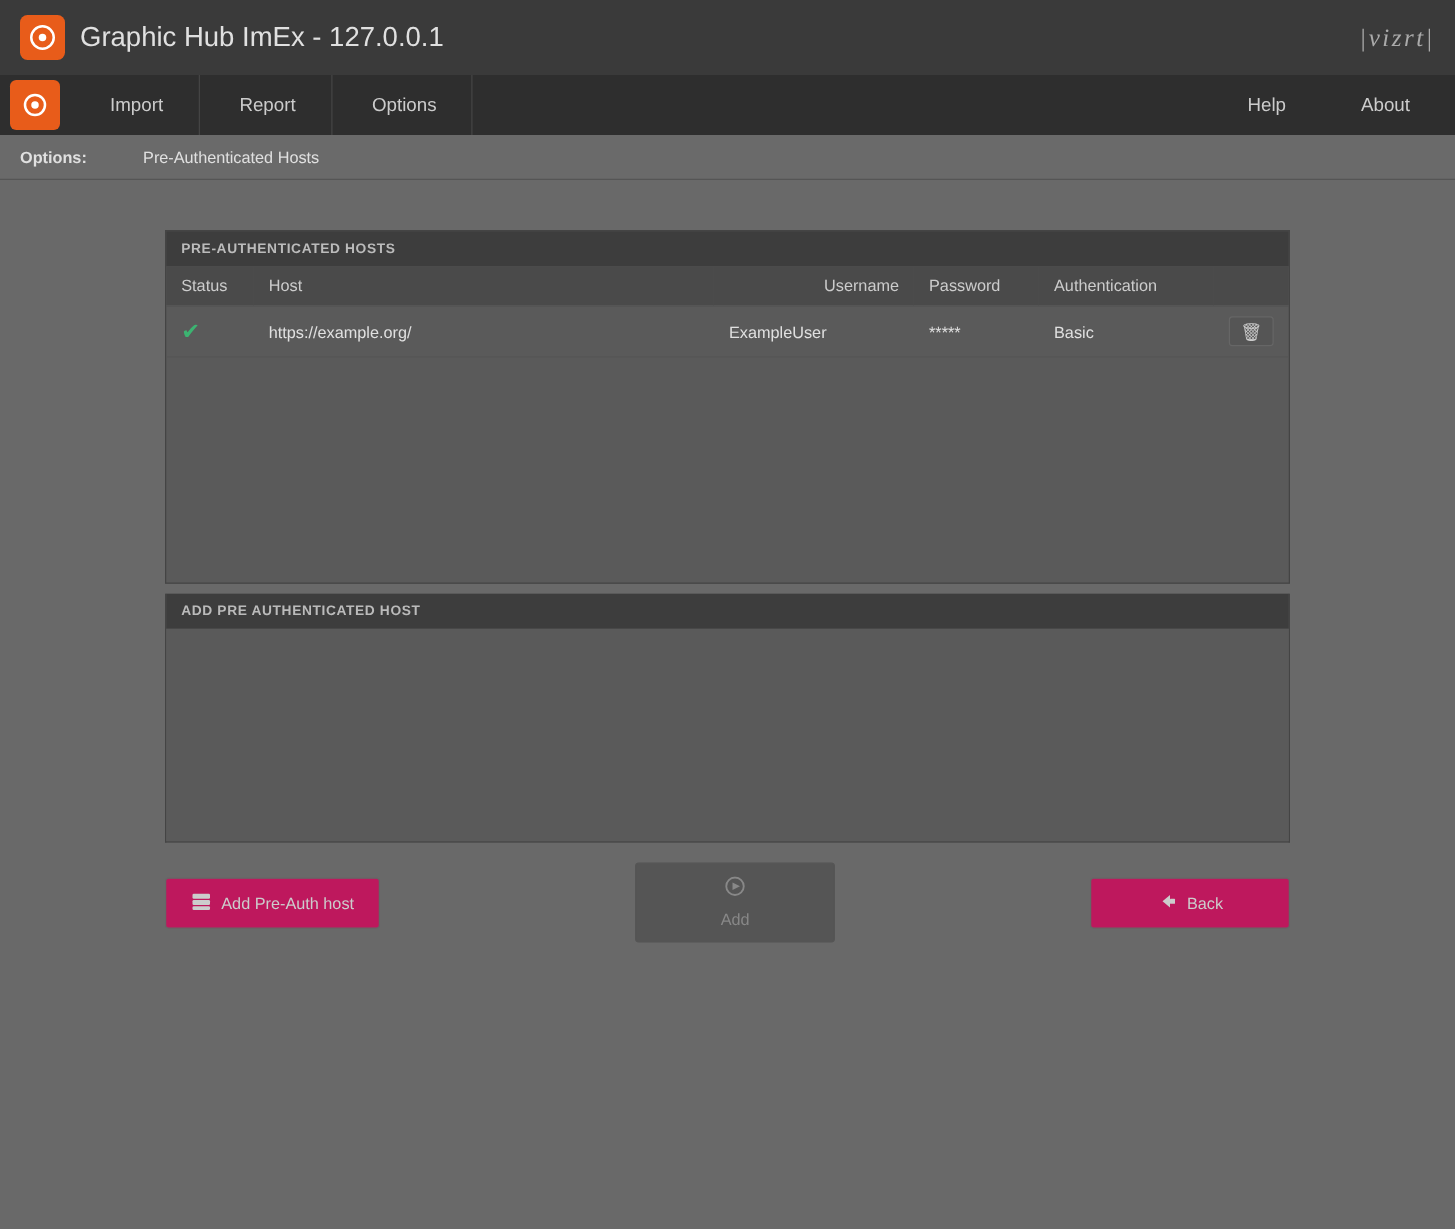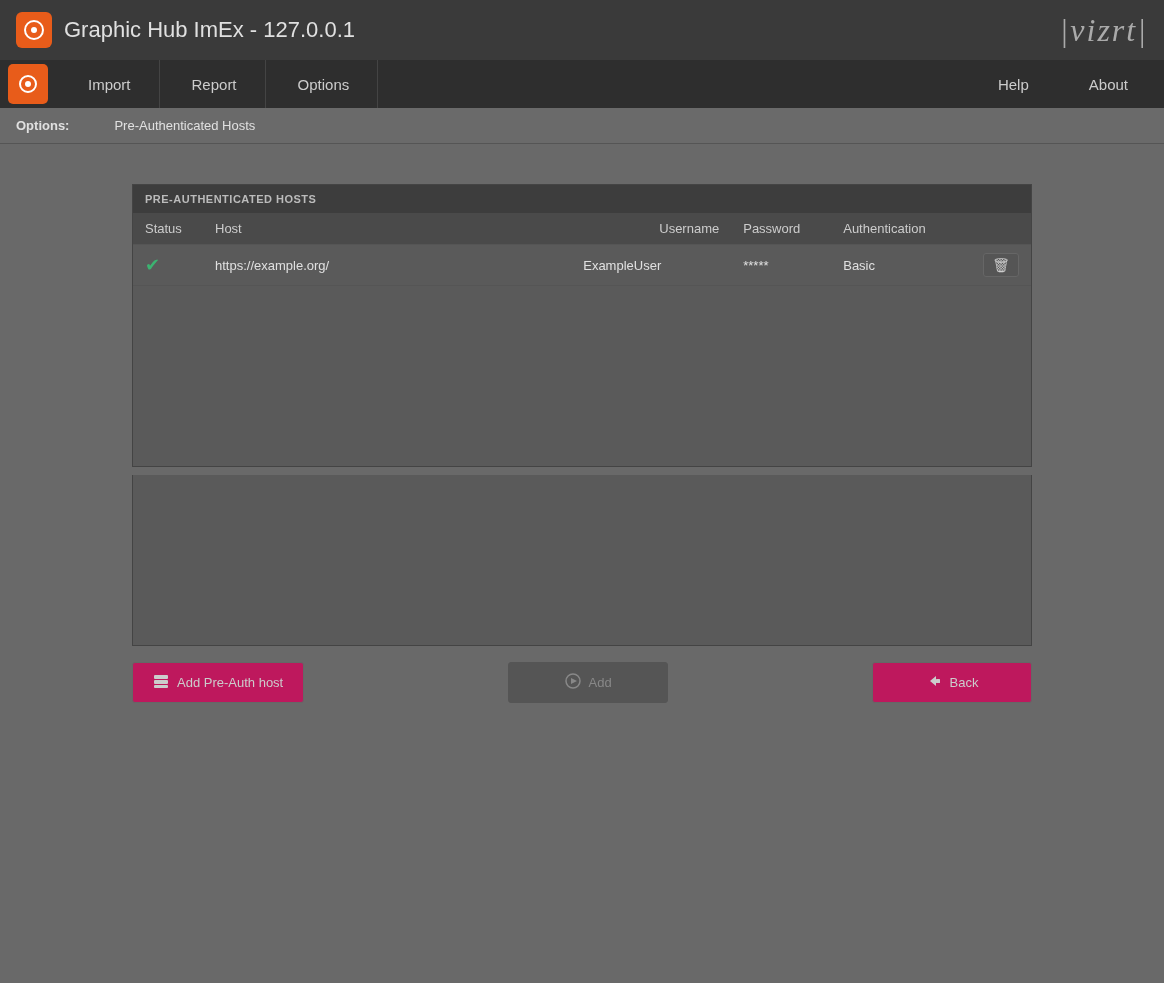--- a/index.html
+++ b/index.html
@@ -228,37 +228,38 @@
       color: #888;
       padding: 10px 20px;
       cursor: not-allowed;
       font-size: 13px;
       display: flex;
       align-items: center;
       gap: 8px;
       border-radius: 3px;
       min-width: 160px;
       justify-content: center;
+      flex-direction: column;
     }
   </style>
 </head>
 <body>
 
 <div id="title-bar">
   <div id="title-left">
     <div id="app-icon">
       <svg width="22" height="22" viewBox="0 0 22 22" fill="white">
         <circle cx="11" cy="11" r="9" stroke="white" stroke-width="2" fill="none"></circle>
         <circle cx="11" cy="11" r="3" fill="white"></circle>
       </svg>
     </div>
     <span id="app-title">Graphic Hub ImEx - 127.0.0.1</span>
   </div>
   <div id="vizrt-logo">
-    <span style="font-family: serif; font-style: italic; font-size: 32px; color: #aaa; letter-spacing: 2px;">|vizrt|</span>
+    <span style="font-family: serif; font-style: italic; font-size: 20px; color: #aaa; letter-spacing: 2px;">|vizrt|</span>
   </div>
 </div>
 
 <div id="menu-bar">
   <div id="menu-app-icon">
     <svg width="20" height="20" viewBox="0 0 20 20" fill="white">
       <circle cx="10" cy="10" r="8" stroke="white" stroke-width="2" fill="none"></circle>
       <circle cx="10" cy="10" r="3" fill="white"></circle>
     </svg>
   </div>
@@ -305,20 +306,21 @@
                 <span>🗑</span>
               </button>
             </td>
           </tr>
         </tbody>
       </table>
       <div id="pah-empty-area"></div>
     </div>
 
     <div id="add-section">
+      <div id="add-header">ADD PRE AUTHENTICATED HOST</div>
       <div id="add-form-area"></div>
     </div>
 
   </div>
 
   <div id="bottom-buttons">
     <button class="btn">
       <span>
         <svg width="16" height="16" viewBox="0 0 16 16" fill="#cccccc">
           <rect x="1" y="2" width="14" height="4" rx="1" fill="#cccccc"></rect>

